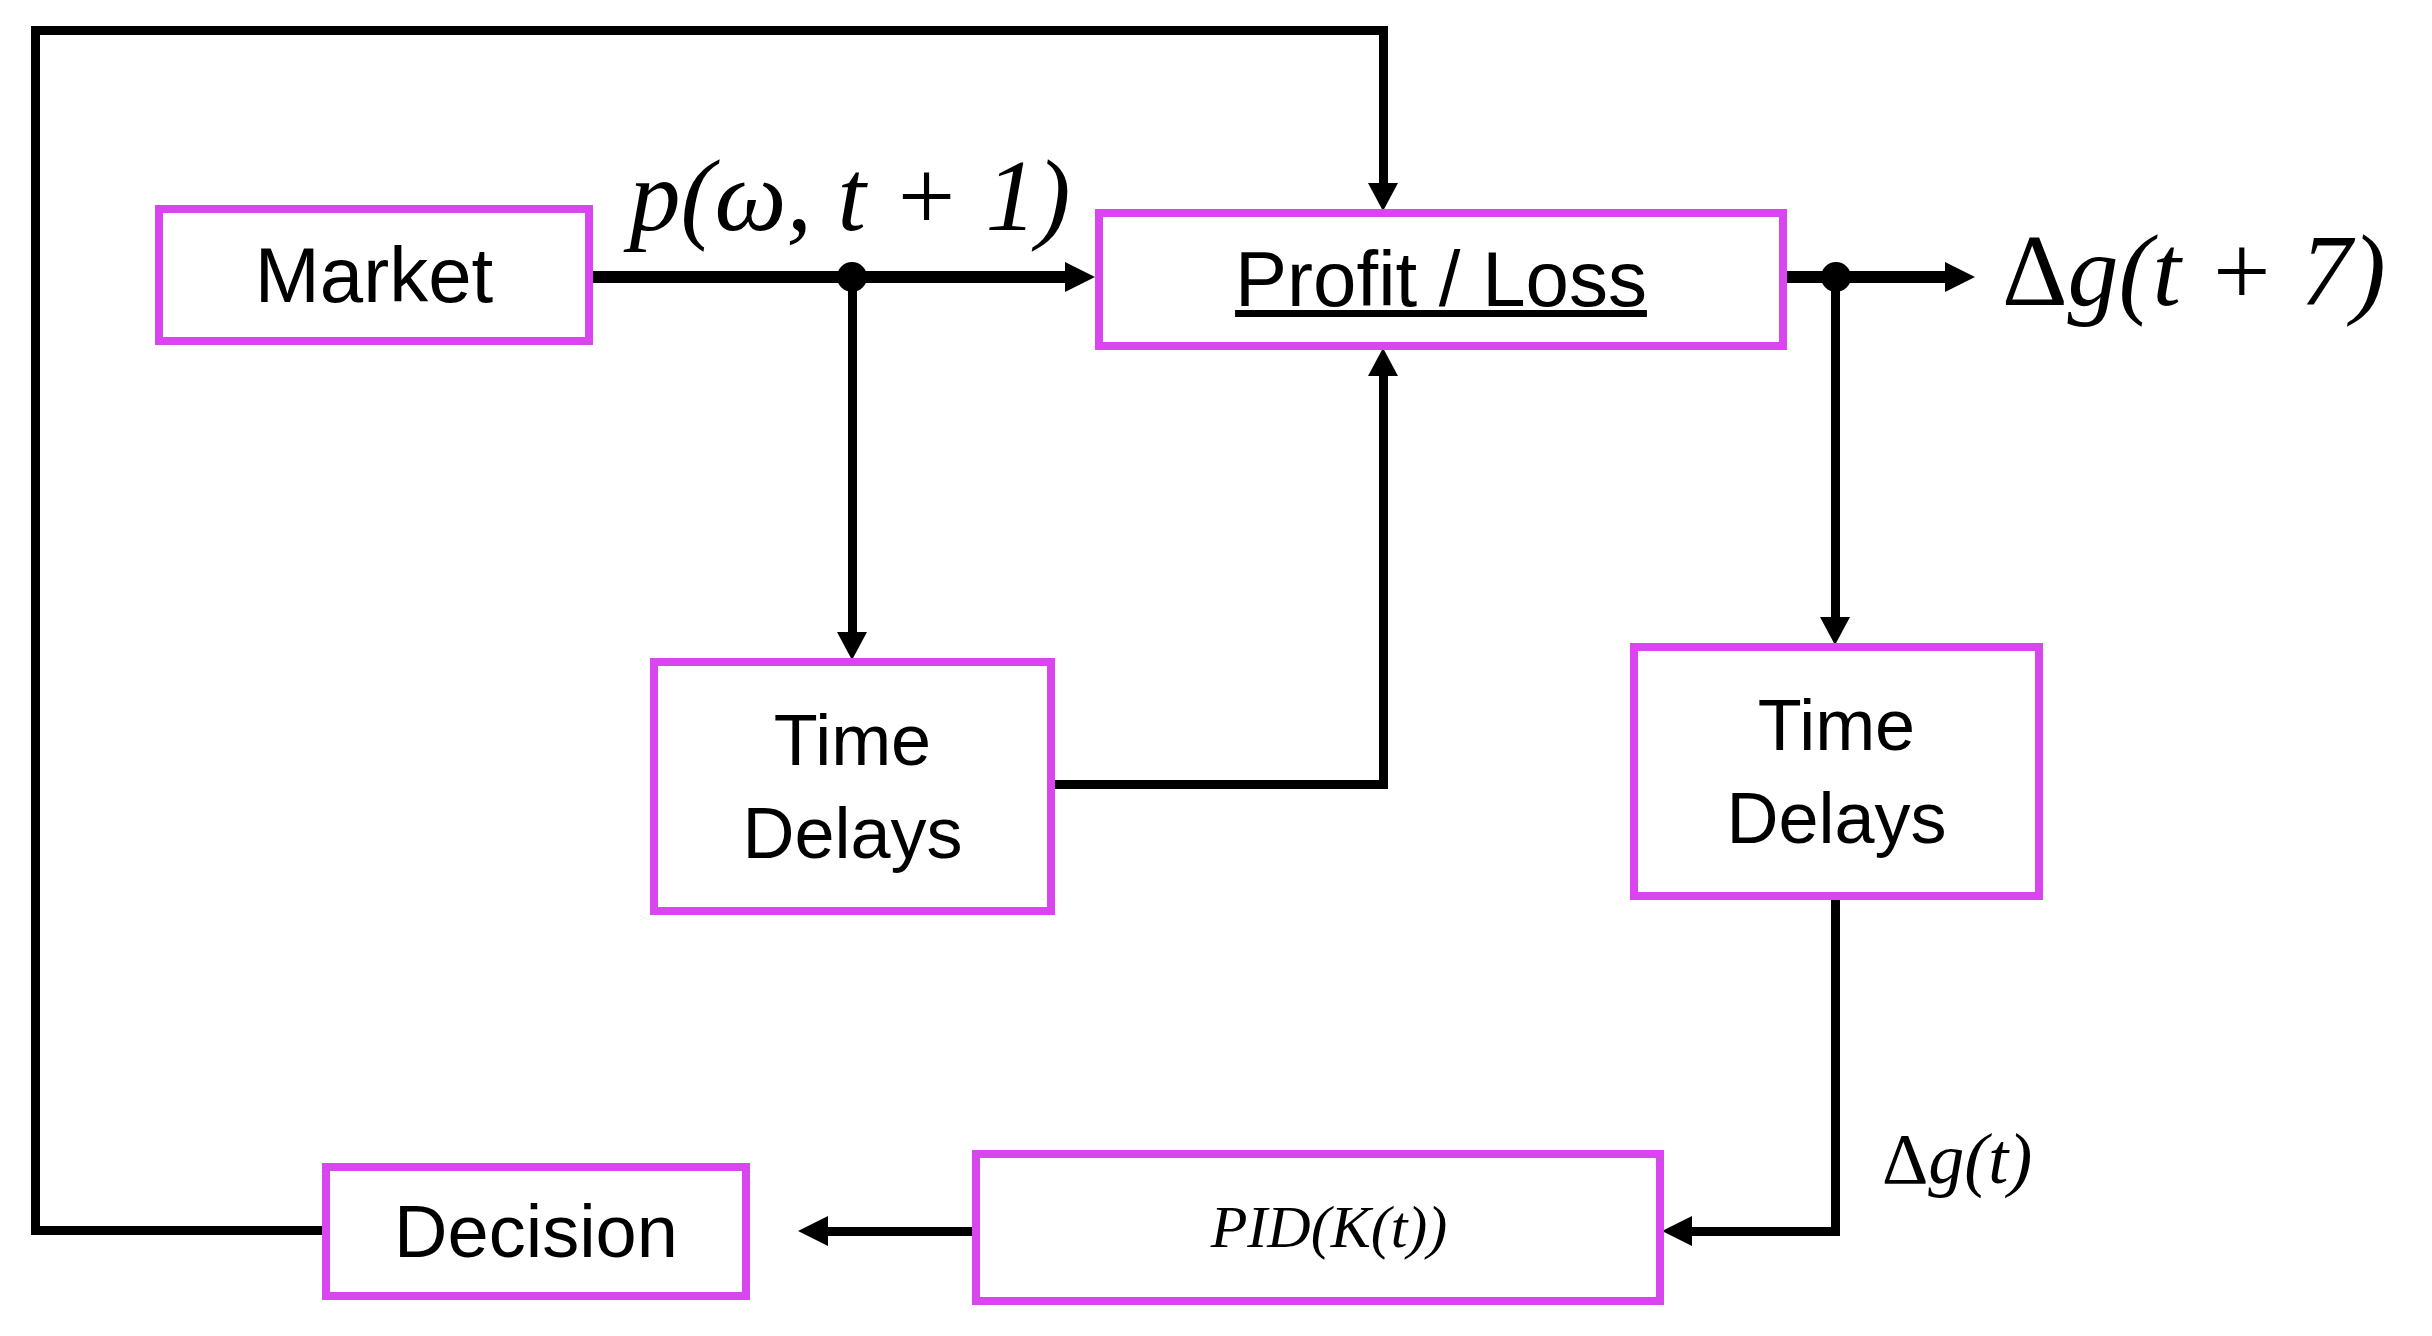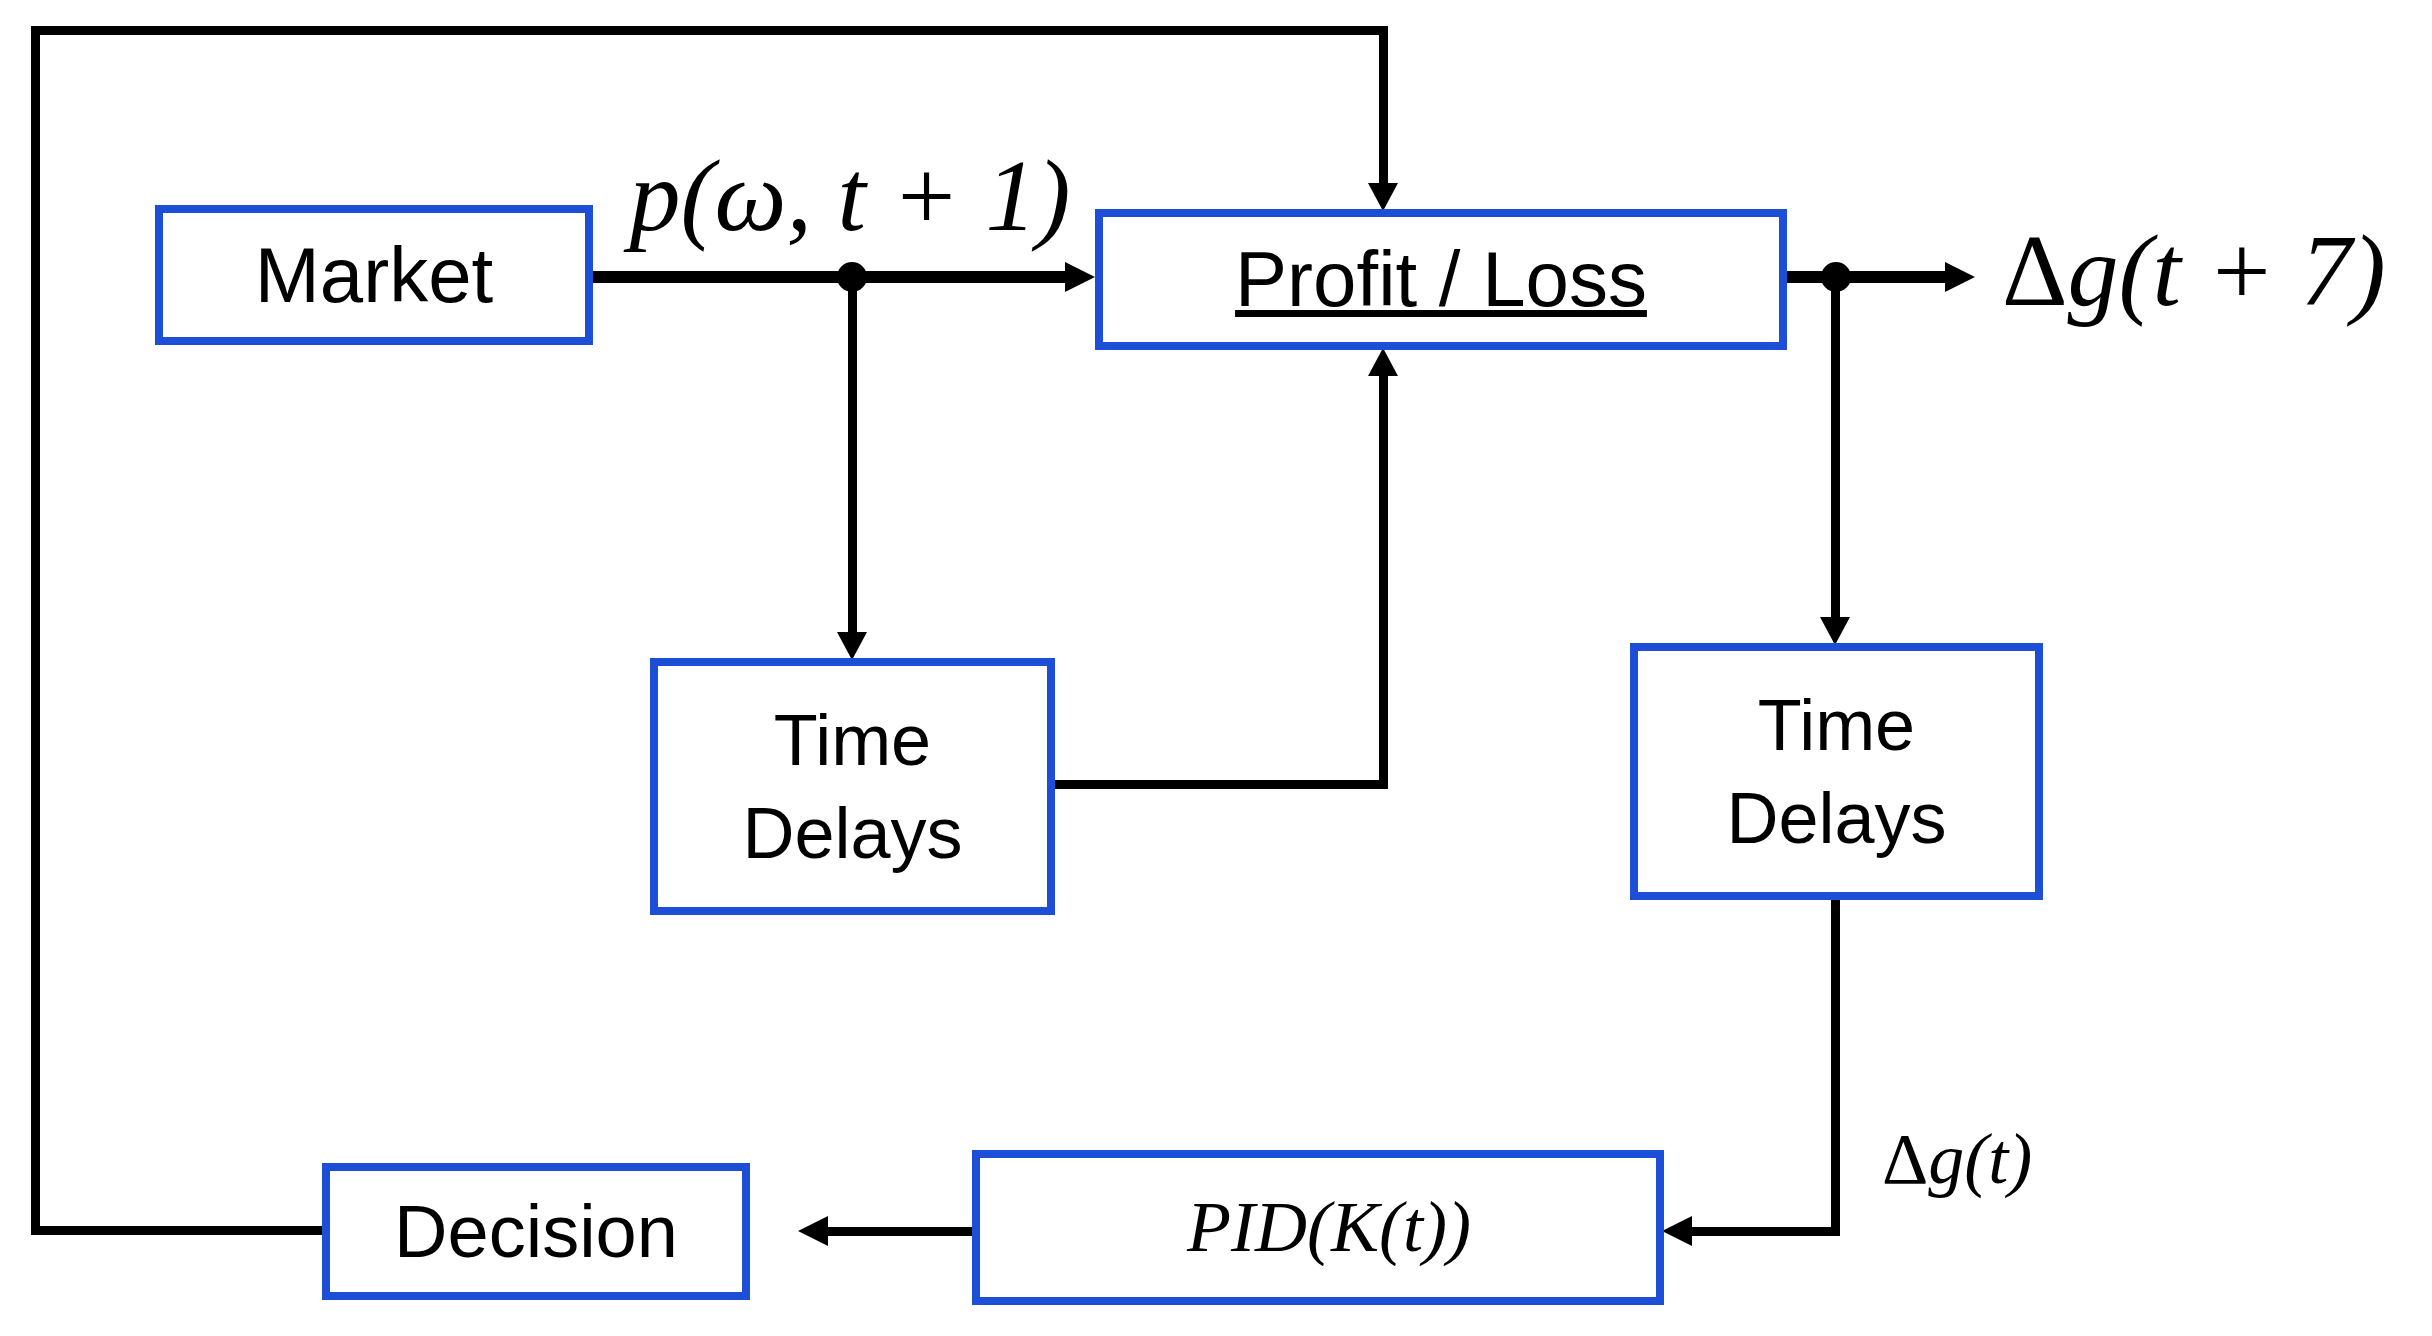--- a/index.html
+++ b/index.html
@@ -14,40 +14,40 @@
     background: #ffffff;
     overflow: hidden;
     font-family: "Liberation Sans", sans-serif;
     color: #000000;
   }
 
   
   .box {
     position: absolute;
     box-sizing: border-box;
-    border: 8px solid #1d4ed8;
+    border: 8px solid #d946ef;
     background: #ffffff;
     display: flex;
     flex-direction: column;
     align-items: center;
     justify-content: center;
     text-align: center;
     font-size: 78px;
     line-height: 1.16;
     letter-spacing: 0px;
     white-space: nowrap;
     z-index: 3;
   }
   .box-market      { left: 155px;  top: 205px;  width: 438px; height: 140px; }
   .box-profit-loss { left: 1095px; top: 209px;  width: 692px; height: 141px; text-decoration: underline; }
   .box-td-mid      { left: 650px;  top: 658px;  width: 405px; height: 257px; font-size: 72px; line-height: 1.28; }
   .box-td-right    { left: 1630px; top: 643px;  width: 413px; height: 257px; font-size: 72px; line-height: 1.28; }
   .box-decision    { left: 322px;  top: 1163px; width: 428px; height: 137px; font-size: 74px; }
   .box-pid         { left: 972px;  top: 1150px; width: 692px; height: 155px; }
-  .box-pid .math-text { font-size: 72px; margin-left: 22px; }
+  .box-pid .math-text { font-size: 60px; margin-left: 22px; }
 
   
   .seg {
     position: absolute;
     background: #000000;
     z-index: 1;
   }
 
   
   .seg-outer-top      { left: 31px;   top: 26px;   width: 1357px; height: 9px; }

